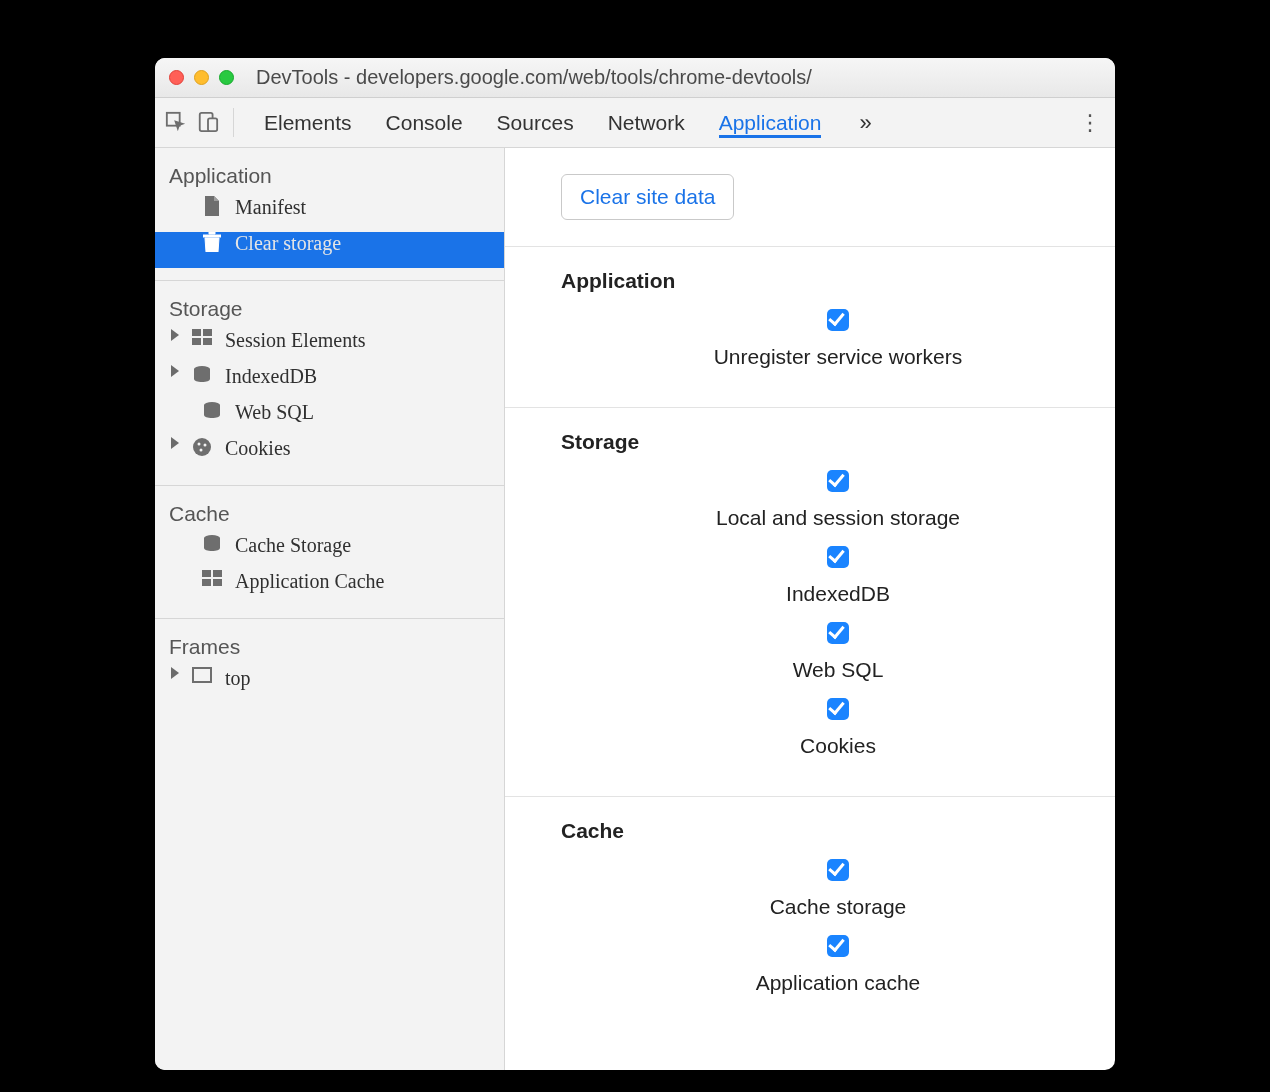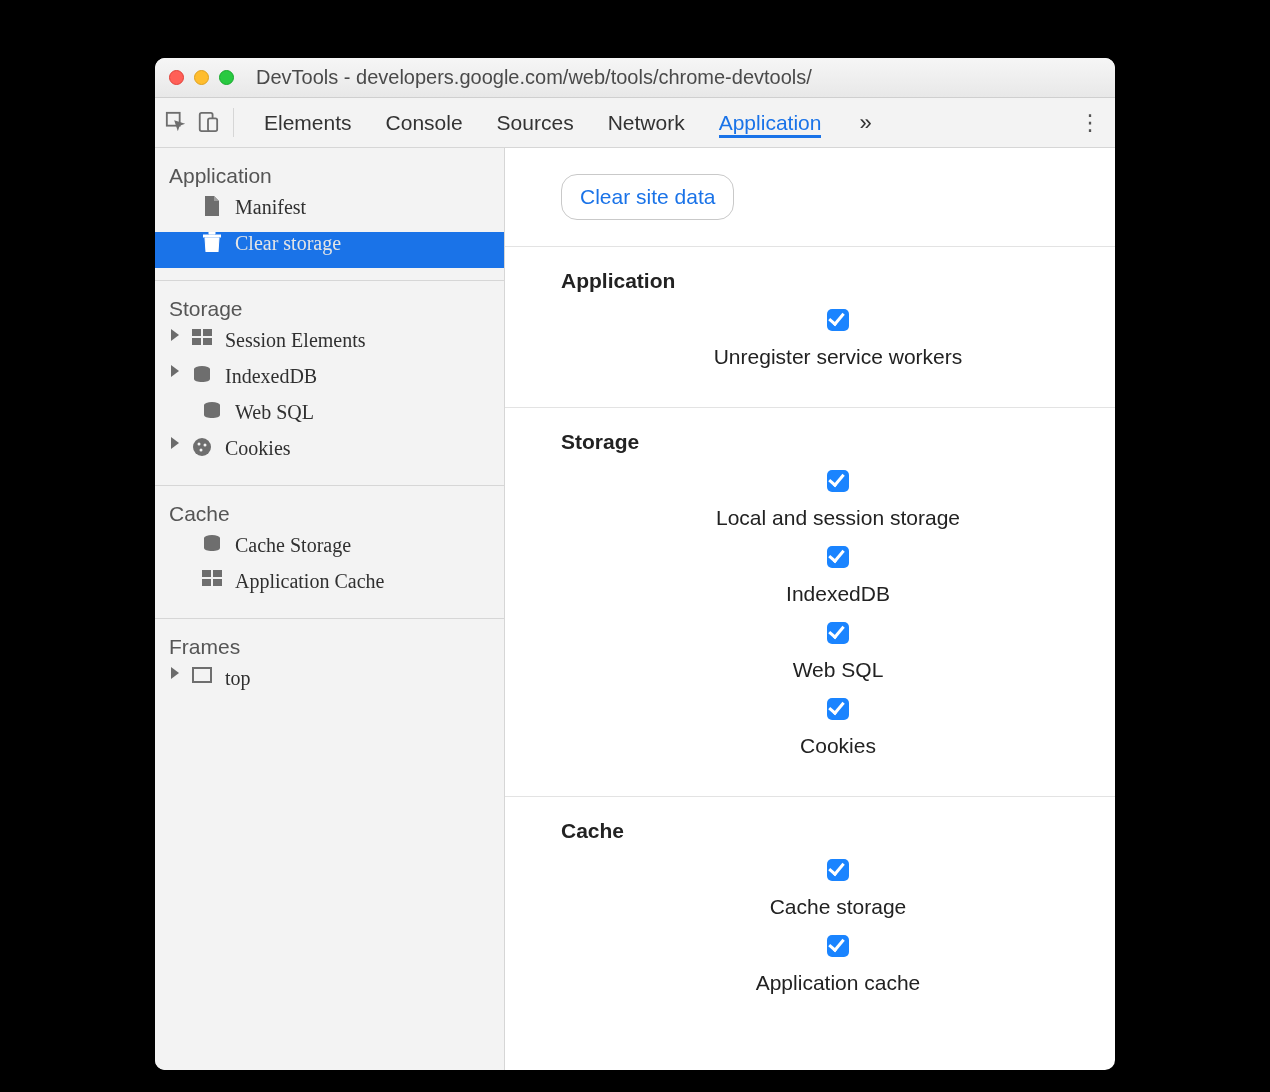--- a/index.html
+++ b/index.html
@@ -97,21 +97,21 @@
   .item.selected {
     background:#1a73e8; color:#e5e5e5;
   }
   .item.selected svg { fill:#fff; stroke:#fff; }
   .item.selected .caret { border-left-color:#fff; }
 
   
   .main { flex:1; overflow-y:auto; }
   .toprow { padding: 26px 0 26px 56px; border-bottom:1px solid #e3e3e3; }
   .btn {
-    border:1px solid #c9c9c9; border-radius:16px;
+    border:1px solid #c9c9c9; border-radius:6px;
     background:#fff; color:#1a73e8;
     font-size:21px; padding: 10px 18px;
     cursor:pointer;
   }
   .section { padding: 22px 0 22px 56px; border-bottom:1px solid #e3e3e3; }
   .section:last-child { border-bottom:none; }
   .section-title { font-weight:600; font-size:21px; color:#222; margin-bottom: 16px; }
   .checkrow { display:flex; align-items:center; gap: 14px; margin: 16px 0; font-size:21px; color:#222;flex-direction:column; }
   .chk {
     width: 22px; height: 22px; border-radius:5px;

